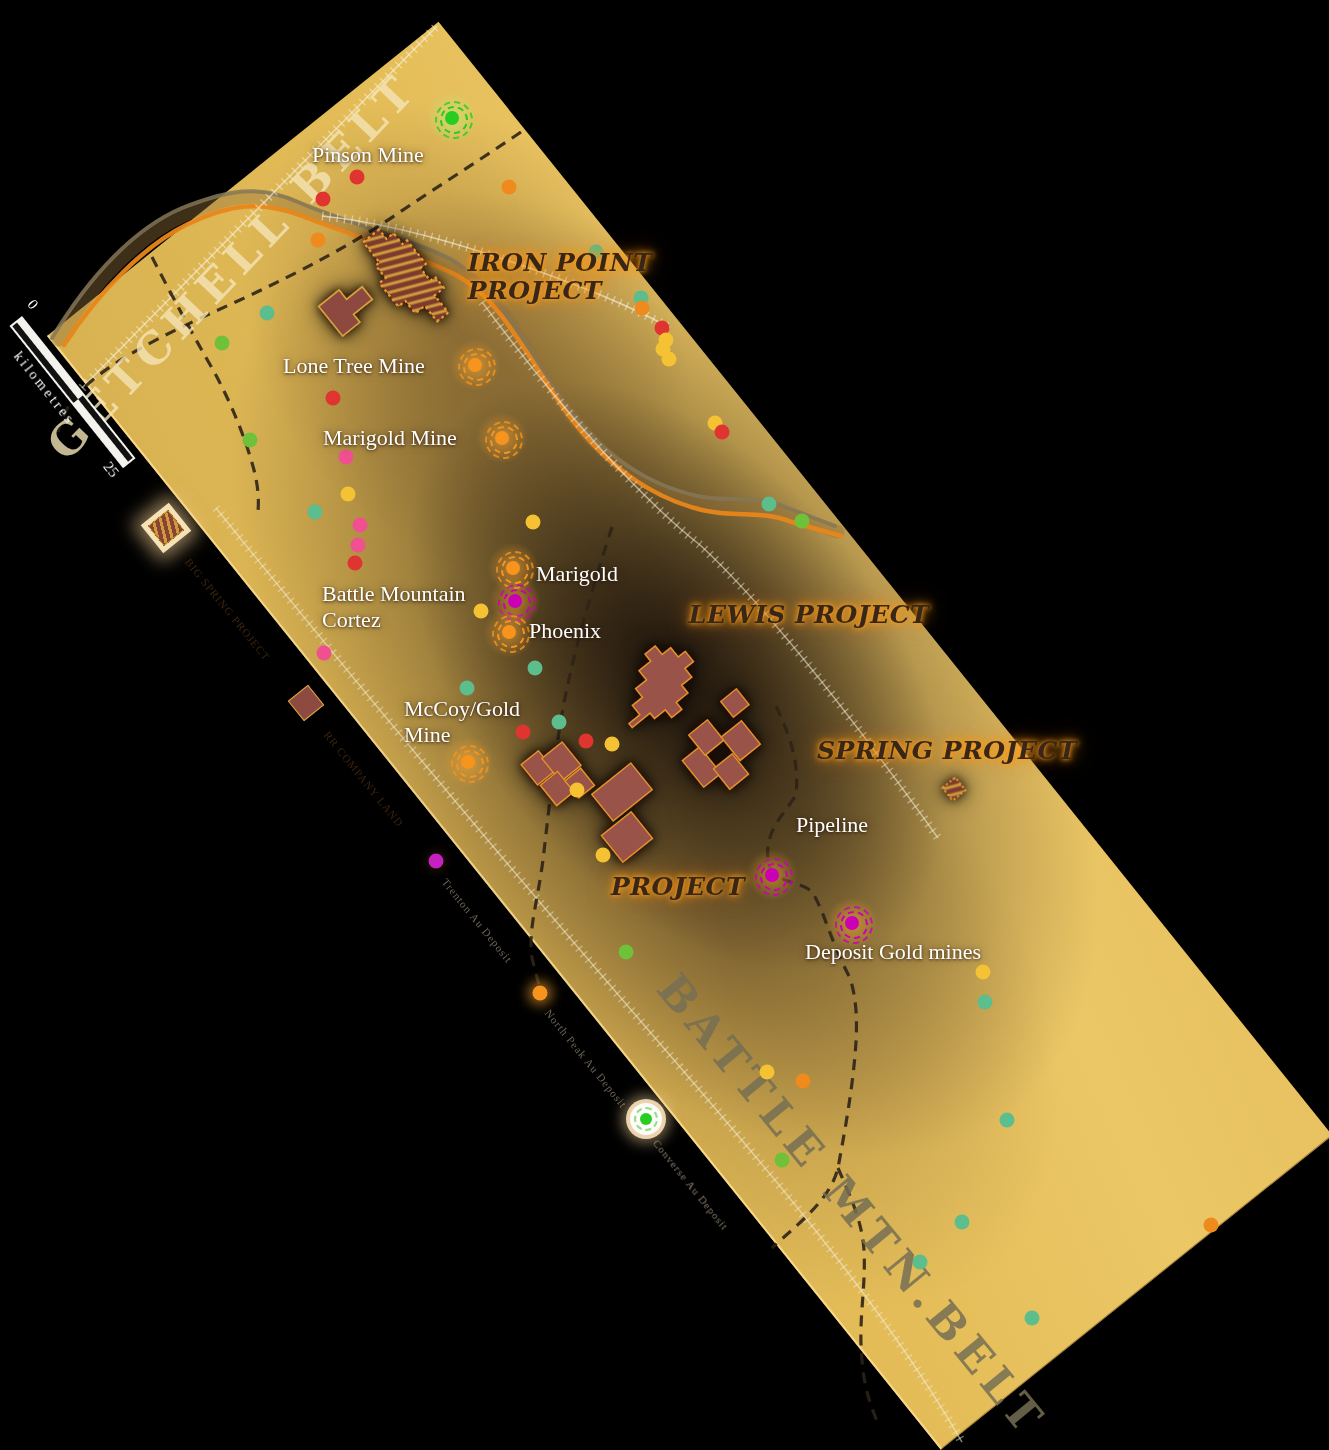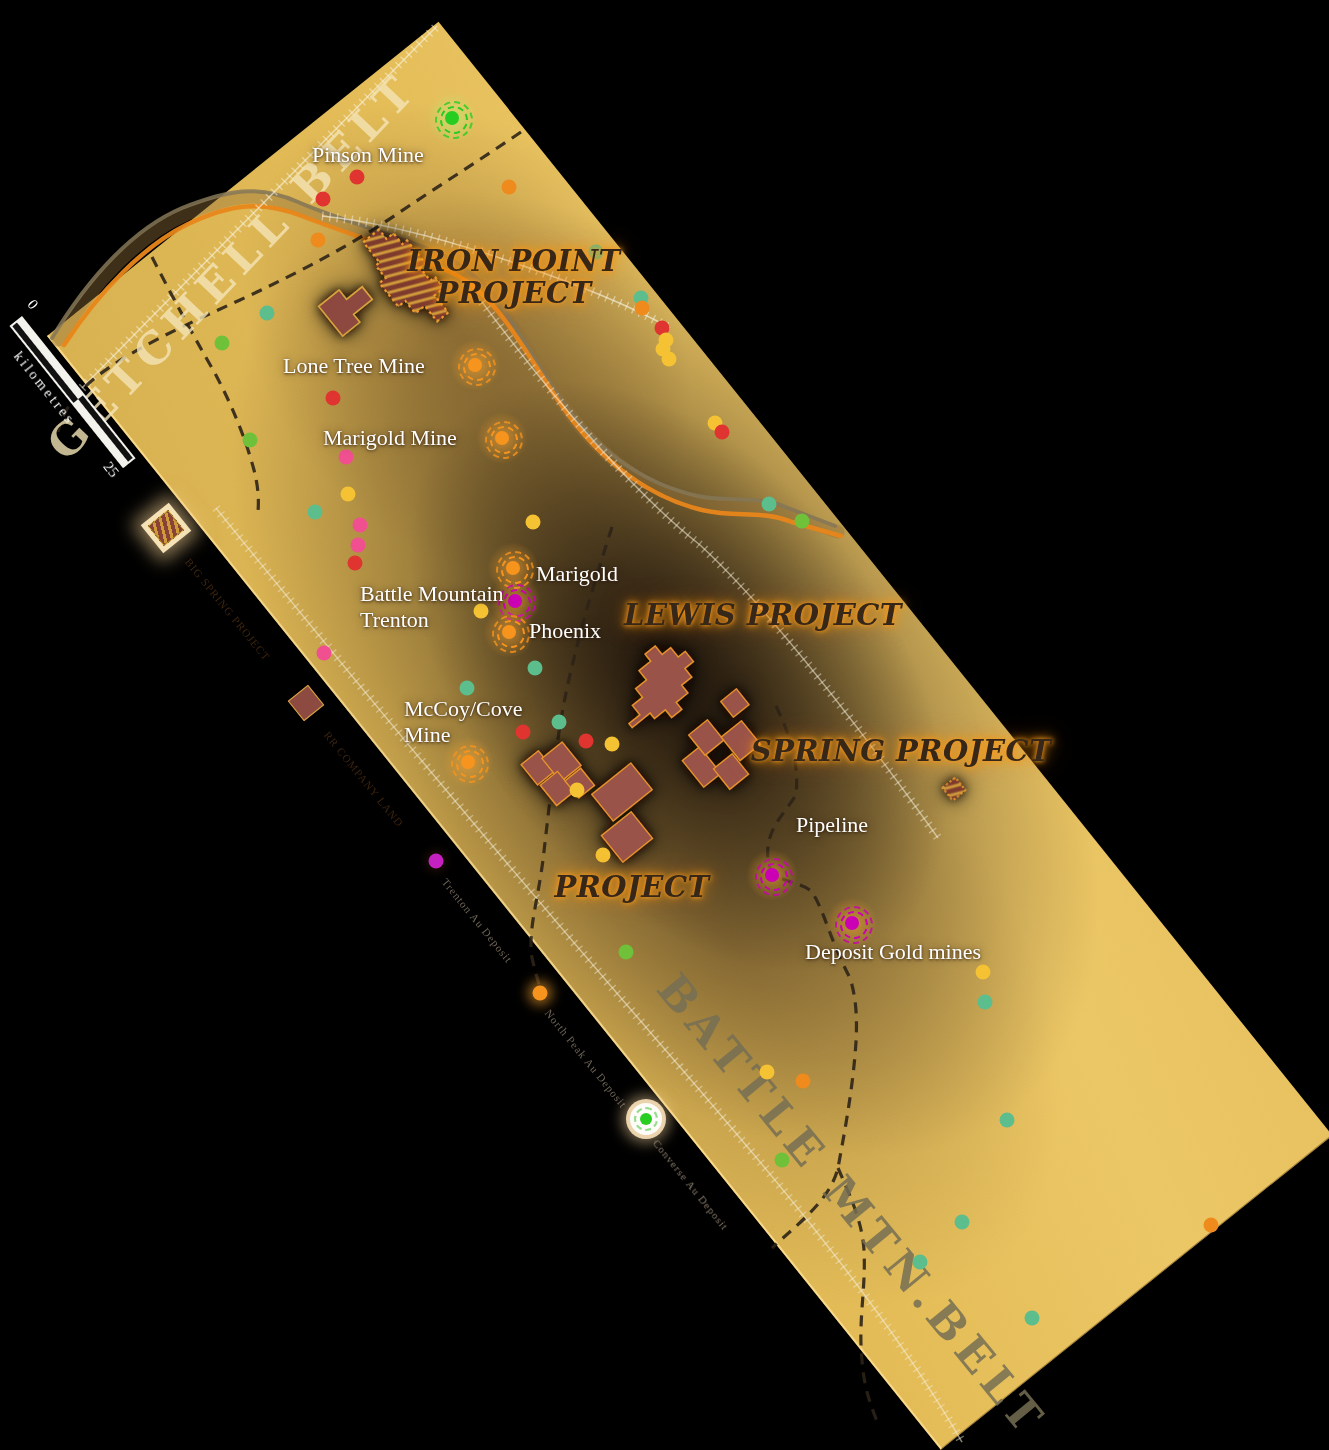--- a/index.html
+++ b/index.html
@@ -41,25 +41,25 @@
   .edge-disc{position:absolute;transform:translate(-50%,-50%);width:32px;height:32px;border-radius:50%;
     background:#fdfcf8;box-shadow:0 0 0 4px rgba(250,225,185,.9),0 0 14px 8px rgba(250,215,160,.5);}
   .edge-disc .g{position:absolute;left:10px;top:10px;width:12px;height:12px;border-radius:50%;background:#27cd20;}
   .edge-disc .gr{position:absolute;left:4px;top:4px;width:20px;height:20px;border-radius:50%;
     border:2px dashed rgba(80,200,70,.6);}
   .edge-claim{position:absolute;transform:translate(-50%,-50%) rotate(-38.8deg);}
   .edge-claim.glowy{box-shadow:0 0 0 5px rgba(252,233,190,.95),0 0 18px 12px rgba(250,214,150,.55);}
   
   .mine-label{position:absolute;color:#fff;font-size:22px;line-height:1.2;white-space:nowrap;
     text-shadow:0 1px 3px rgba(45,25,8,.85),0 0 9px rgba(45,25,8,.5);}
-  .project-label{position:absolute;transform:translate(-50%,-50%);text-align:center;white-space:nowrap;
-    font-family:"DejaVu Serif",serif;font-style:italic;font-weight:bold;font-size:29px;line-height:1.12;
+  .project-label{position:absolute;transform:translate(-50%,-50%);white-space:nowrap;
+    font-family:"DejaVu Serif",serif;font-style:italic;font-weight:bold;font-size:25px;line-height:1.12;
     color:#362718;letter-spacing:.5px;
     text-shadow:0 0 4px rgba(248,152,26,.95),0 0 9px rgba(248,152,26,.85),
-                0 0 16px rgba(248,152,26,.6),0 0 28px rgba(248,152,26,.45);}
+                0 0 16px rgba(248,152,26,.6),0 0 28px rgba(248,152,26,.45);margin-left:46px;}
   .belt-label{position:absolute;transform:translate(-50%,-50%) rotate(var(--rot));
     font-family:"DejaVu Serif",serif;font-weight:bold;font-size:44px;letter-spacing:7px;white-space:nowrap;}
   .edge-label{position:absolute;transform:rotate(51deg);transform-origin:0 0;
     font-size:11px;letter-spacing:1px;white-space:nowrap;}
   
   #scalebar{position:absolute;left:22px;top:316px;transform:rotate(51.4deg);transform-origin:0 0;
     color:#fff;font-size:15px;}
   #scalebar .bar{position:absolute;left:0;top:0;width:178px;height:12px;border:2px solid #f4f2ec;background:#f4f2ec;}
   #scalebar .seg{position:absolute;}
   #scalebar .s1{left:0;top:6px;width:98px;height:6px;background:#111;}
@@ -241,41 +241,41 @@
       </div>
       <div class="mine-label" style="left: 536px; top: 561px;">
         <div>Marigold</div>
       </div>
       <div class="marker magenta" style="left: 515px; top: 601px;">
         <span class="glow"></span>
         <span class="r2"></span>
         <span class="r1"></span>
         <span class="core"></span>
       </div>
-      <div class="mine-label" style="left: 322px; top: 581px; margin-left: 38px;">
+      <div class="mine-label" style="left: 322px; top: 581px;">
         <div>Battle Mountain</div>
-        <div>Trenton</div>
+        <div>Cortez</div>
       </div>
       <div class="marker orange" style="left: 509px; top: 632px;">
         <span class="glow"></span>
         <span class="r2"></span>
         <span class="r1"></span>
         <span class="core"></span>
       </div>
       <div class="mine-label" style="left: 529px; top: 618px;">
         <div>Phoenix</div>
       </div>
       <div class="marker orange" style="left: 468px; top: 762px;">
         <span class="glow"></span>
         <span class="r2"></span>
         <span class="r1"></span>
         <span class="core"></span>
       </div>
       <div class="mine-label" style="left: 404px; top: 696px;">
-        <div>McCoy/Cove</div>
+        <div>McCoy/Gold</div>
         <div>Mine</div>
       </div>
       <div class="marker magenta" style="left: 772px; top: 875px;">
         <span class="glow"></span>
         <span class="r2"></span>
         <span class="r1"></span>
         <span class="core"></span>
       </div>
       <div class="mine-label" style="left: 796px; top: 812px;">
         <div>Pipeline</div>

